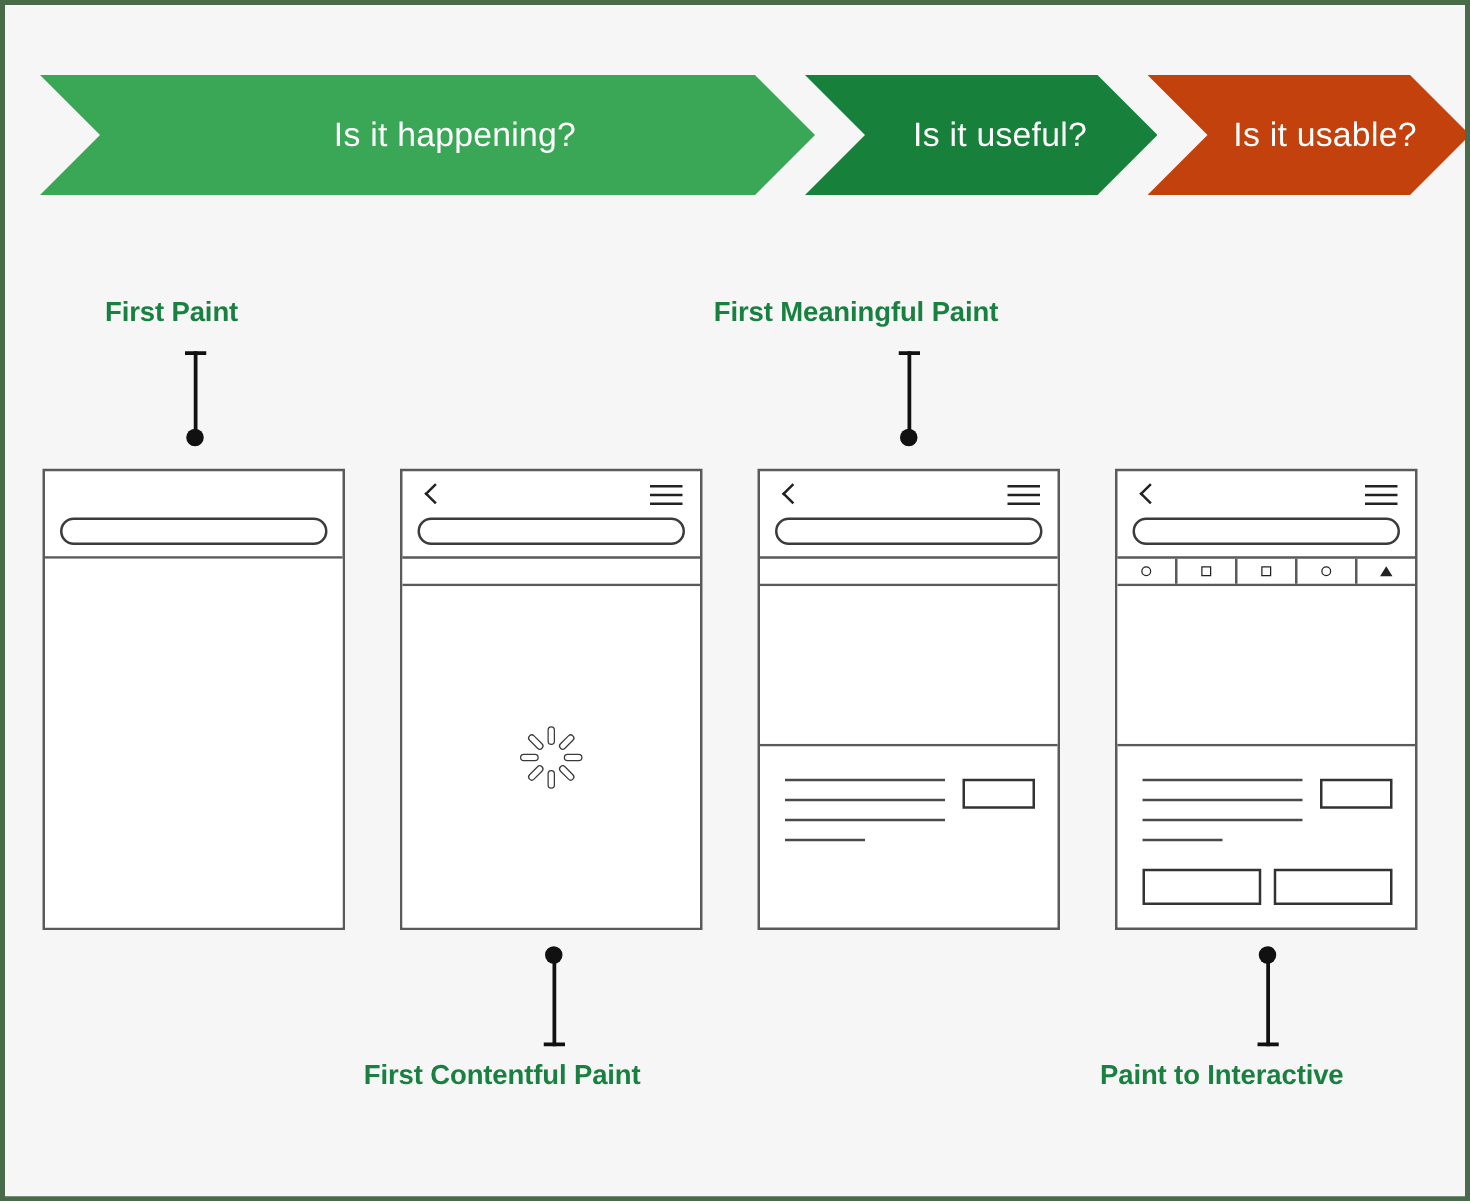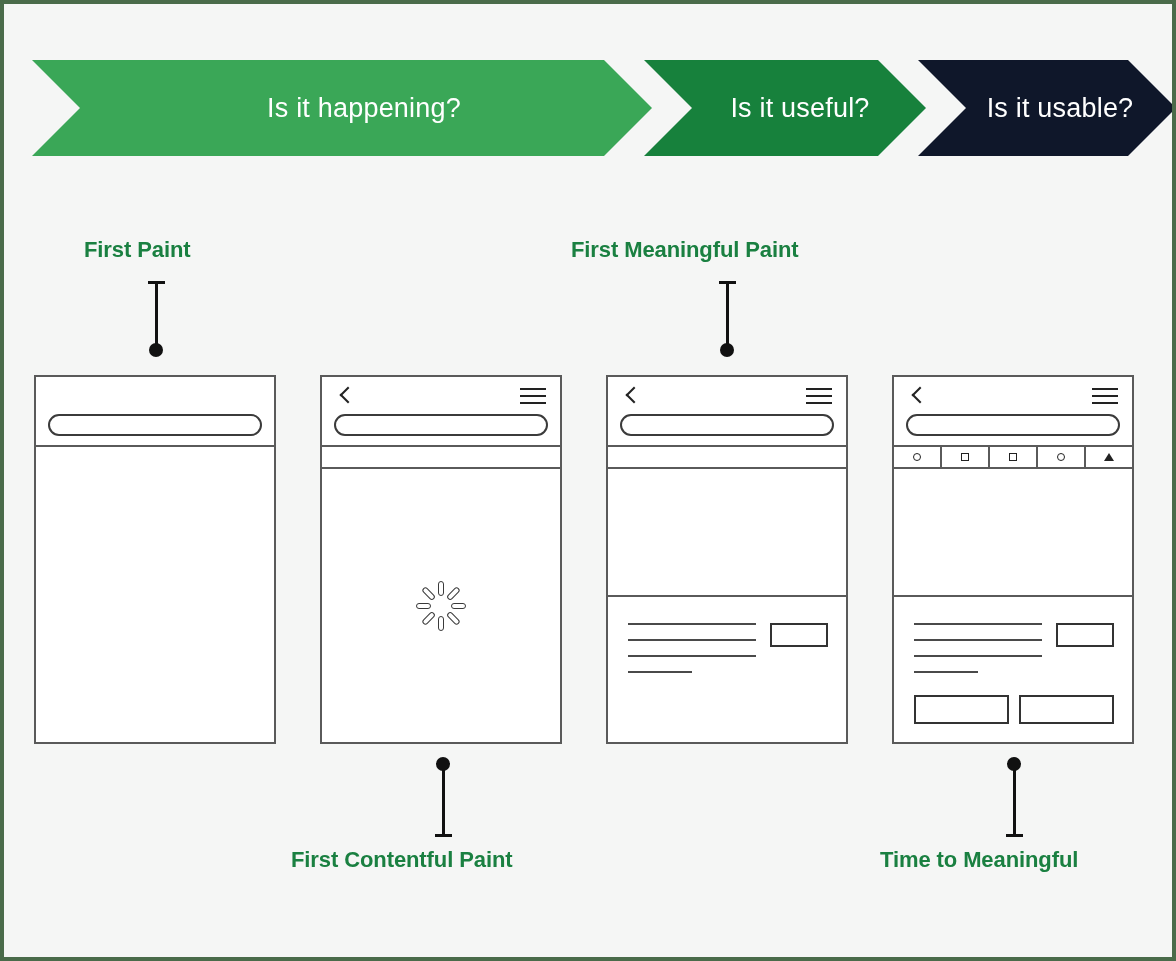--- a/index.html
+++ b/index.html
@@ -61,21 +61,21 @@
     left: 612px;
     width: 282px;
     background: #17813c;
     clip-path: polygon(0 0, 234px 0, 282px 48px, 234px 96px, 0 96px, 48px 48px);
   }
   #chev-2 .chev-label { margin-left: 30px; }
 
   #chev-3 {
     left: 886px;
     width: 258px;
-    background: #0f172a;
+    background: #c2410c;
     clip-path: polygon(0 0, 210px 0, 258px 48px, 210px 96px, 0 96px, 48px 48px);
   }
   #chev-3 .chev-label { margin-left: 26px; }
 
   
   .metric-label {
     position: absolute;
     color: #1a8041;
     font-size: 22px;
     font-weight: bold;
@@ -321,21 +321,21 @@
       <span class="chev-label">Is it happening?</span>
     </div>
     <div class="chev" id="chev-3">
       <span class="chev-label">Is it usable?</span>
     </div>
   </div>
 
   <div class="metric-label" id="label-fp">First Paint</div>
   <div class="metric-label" id="label-fmp">First Meaningful Paint</div>
   <div class="metric-label" id="label-fcp">First Contentful Paint</div>
-  <div class="metric-label" id="label-tti">Time to Meaningful</div>
+  <div class="metric-label" id="label-tti">Paint to Interactive</div>
 
   <div class="pointer down" id="ptr-fp">
     <div class="cap"></div>
     <div class="stem"></div>
     <div class="dot"></div>
   </div>
   <div class="pointer down" id="ptr-fmp">
     <div class="cap"></div>
     <div class="stem"></div>
     <div class="dot"></div>

